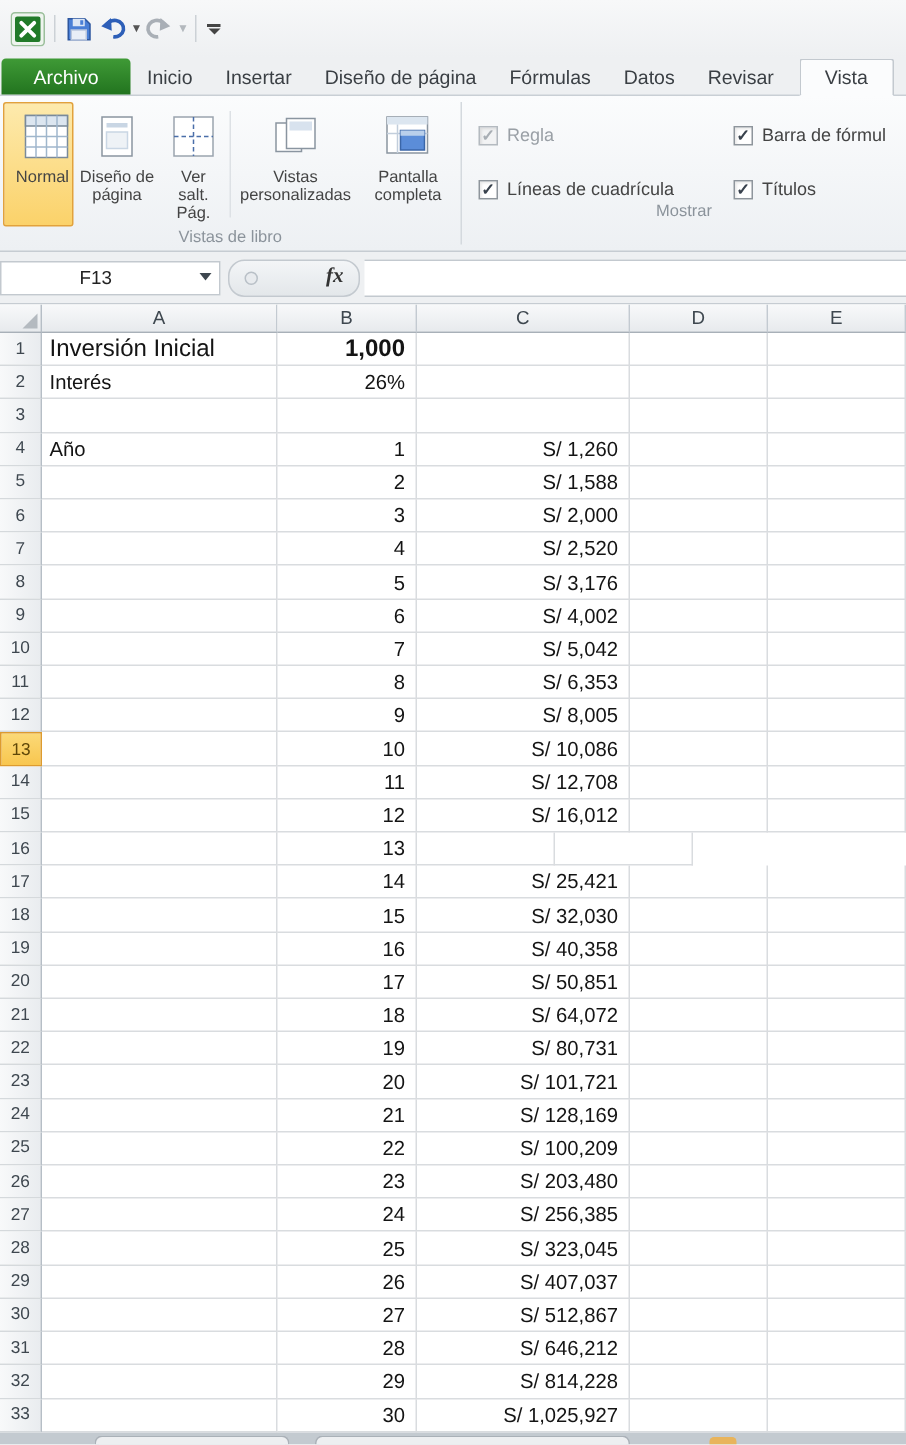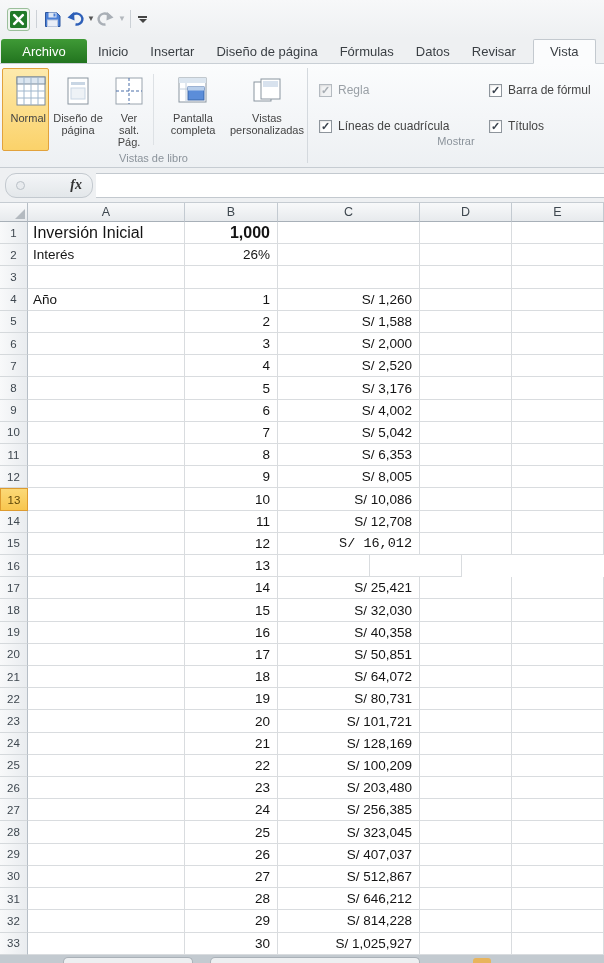--- a/index.html
+++ b/index.html
@@ -158,45 +158,45 @@
           <span class="bicon">
             <svg width="30" height="30" viewBox="0 0 30 30">
                 <rect x="2" y="2" width="26" height="26" fill="#fff" stroke="#9aa4ae"></rect>
                 <line x1="2" y1="15" x2="28" y2="15" stroke="#4a6ea9" stroke-dasharray="3 2"></line>
                 <line x1="15" y1="2" x2="15" y2="28" stroke="#4a6ea9" stroke-dasharray="3 2"></line>
               </svg>
           </span>
           <span>Ver salt. Pág.</span>
         </div>
         <div class="btn-divider"></div>
+        <div class="big-btn w-vistas">
+          <span class="bicon">
+            <svg width="34" height="30" viewBox="0 0 34 30">
+                <rect x="4" y="6" width="17" height="19" fill="#fff" stroke="#8a95a0"></rect>
+                <rect x="11" y="3" width="19" height="20" fill="#fff" stroke="#8a95a0"></rect>
+                <rect x="13" y="5" width="15" height="6" fill="#d8e2ee"></rect>
+              </svg>
+          </span>
+          <span>Vistas personalizadas</span>
+        </div>
         <div class="big-btn w-pantalla">
           <span class="bicon">
             <svg width="32" height="30" viewBox="0 0 32 30">
                 <rect x="2" y="2" width="27" height="24" fill="#fff" stroke="#8a95a0"></rect>
                 <rect x="2" y="2" width="27" height="5" fill="#dce6f0"></rect>
                 <g stroke="#c2cedc">
                   <line x1="9" y1="7" x2="9" y2="26"></line>
                   <line x1="2" y1="13" x2="29" y2="13"></line>
                 </g>
                 <rect x="11" y="11" width="16" height="13" fill="#5b8dd9" stroke="#3a66a8"></rect>
                 <rect x="11" y="11" width="16" height="3.5" fill="#b9cfeb"></rect>
               </svg>
           </span>
           <span>Pantalla completa</span>
         </div>
-        <div class="big-btn w-vistas">
-          <span class="bicon">
-            <svg width="34" height="30" viewBox="0 0 34 30">
-                <rect x="4" y="6" width="17" height="19" fill="#fff" stroke="#8a95a0"></rect>
-                <rect x="11" y="3" width="19" height="20" fill="#fff" stroke="#8a95a0"></rect>
-                <rect x="13" y="5" width="15" height="6" fill="#d8e2ee"></rect>
-              </svg>
-          </span>
-          <span>Vistas personalizadas</span>
-        </div>
       </div>
       <div class="rgroup-label">Vistas de libro</div>
     </div>
     <div class="group-divider"></div>
     <div class="rgroup" style="flex:1;">
       <div class="check-grid">
         <div class="check-item disabled">
           <span class="checkbox">✓</span>
           <span>Regla</span>
         </div>
@@ -211,20 +211,24 @@
         <div class="check-item">
           <span class="checkbox">✓</span>
           <span>Títulos</span>
         </div>
       </div>
       <div class="rgroup-label">Mostrar</div>
     </div>
   </div>
 
   <div class="formulabar">
+    <div class="namebox">
+      <span>F13</span>
+      <span class="nb-arrow"></span>
+    </div>
     <div class="fx-pill">
       <span class="fx-circle"></span>
       <span class="fx-label">fx</span>
     </div>
     <div class="formula-input"></div>
   </div>
 
   <div class="sheet">
     <div class="colheaders">
       <div class="corner">
@@ -346,21 +350,21 @@
           <div class="cell colA" style="width: 157px;"></div>
           <div class="cell colB" style="width: 93px;">11</div>
           <div class="cell colC" style="width: 142px;">S/ 12,708</div>
           <div class="cell colD" style="width: 92px;"></div>
           <div class="cell colE" style="width: 92px;"></div>
         </div>
         <div class="grid-row">
           <div class="rowh">15</div>
           <div class="cell colA" style="width: 157px;"></div>
           <div class="cell colB" style="width: 93px;">12</div>
-          <div class="cell colC" style="width: 142px; font-family: Liberation Mono, monospace;">S/ 16,012</div>
+          <div class="cell colC" style="width: 142px;">S/ 16,012</div>
           <div class="cell colD" style="width: 92px;"></div>
           <div class="cell colE" style="width: 92px;"></div>
         </div>
         <div class="grid-row">
           <div class="rowh">16</div>
           <div class="cell colA" style="width: 157px;"></div>
           <div class="cell colB" style="width: 93px;">13</div>
           <div class="cell colD" style="width: 92px;"></div>
           <div class="cell colE" style="width: 92px;"></div>
         </div>

